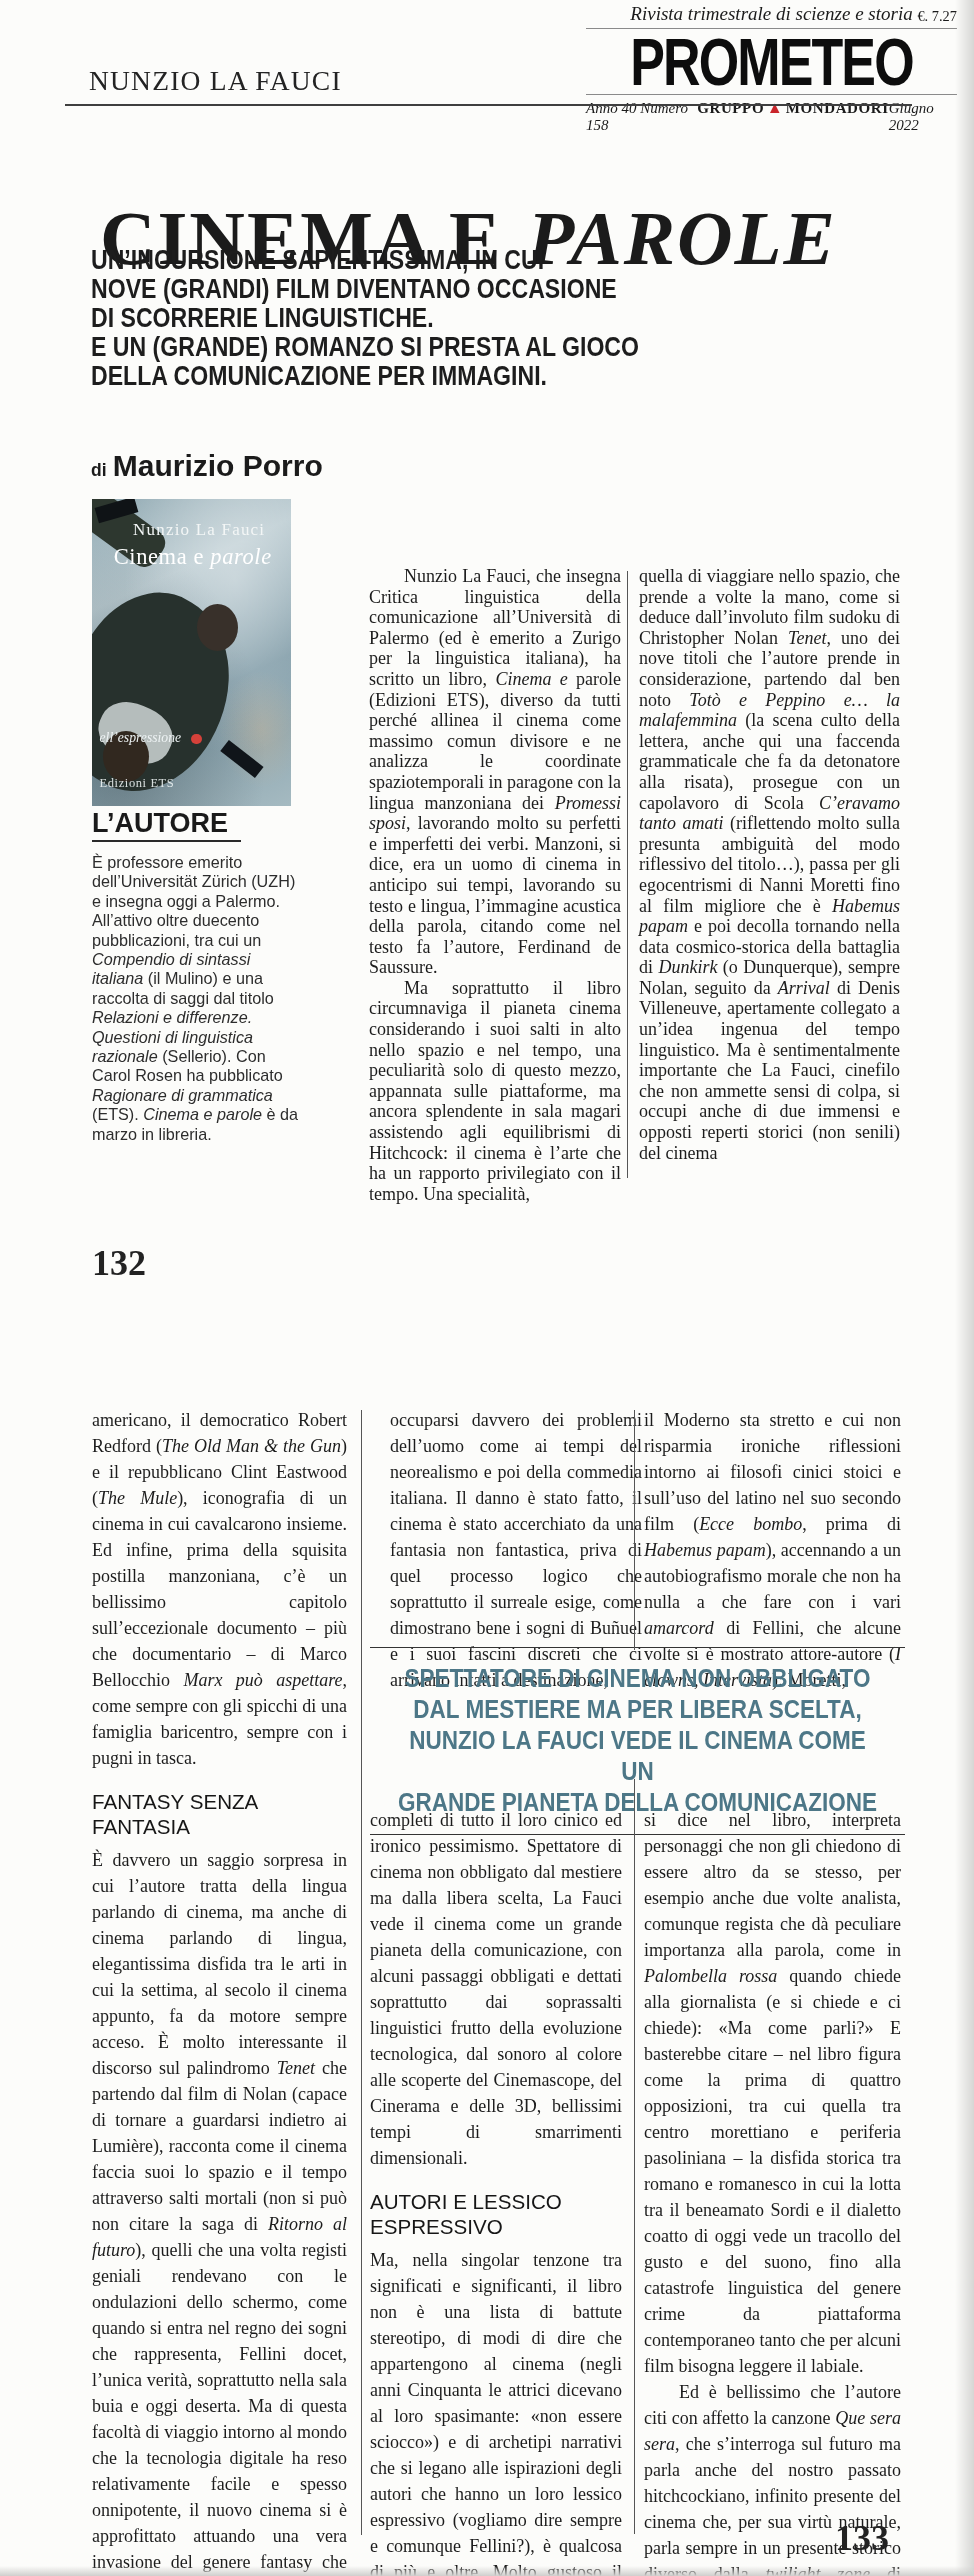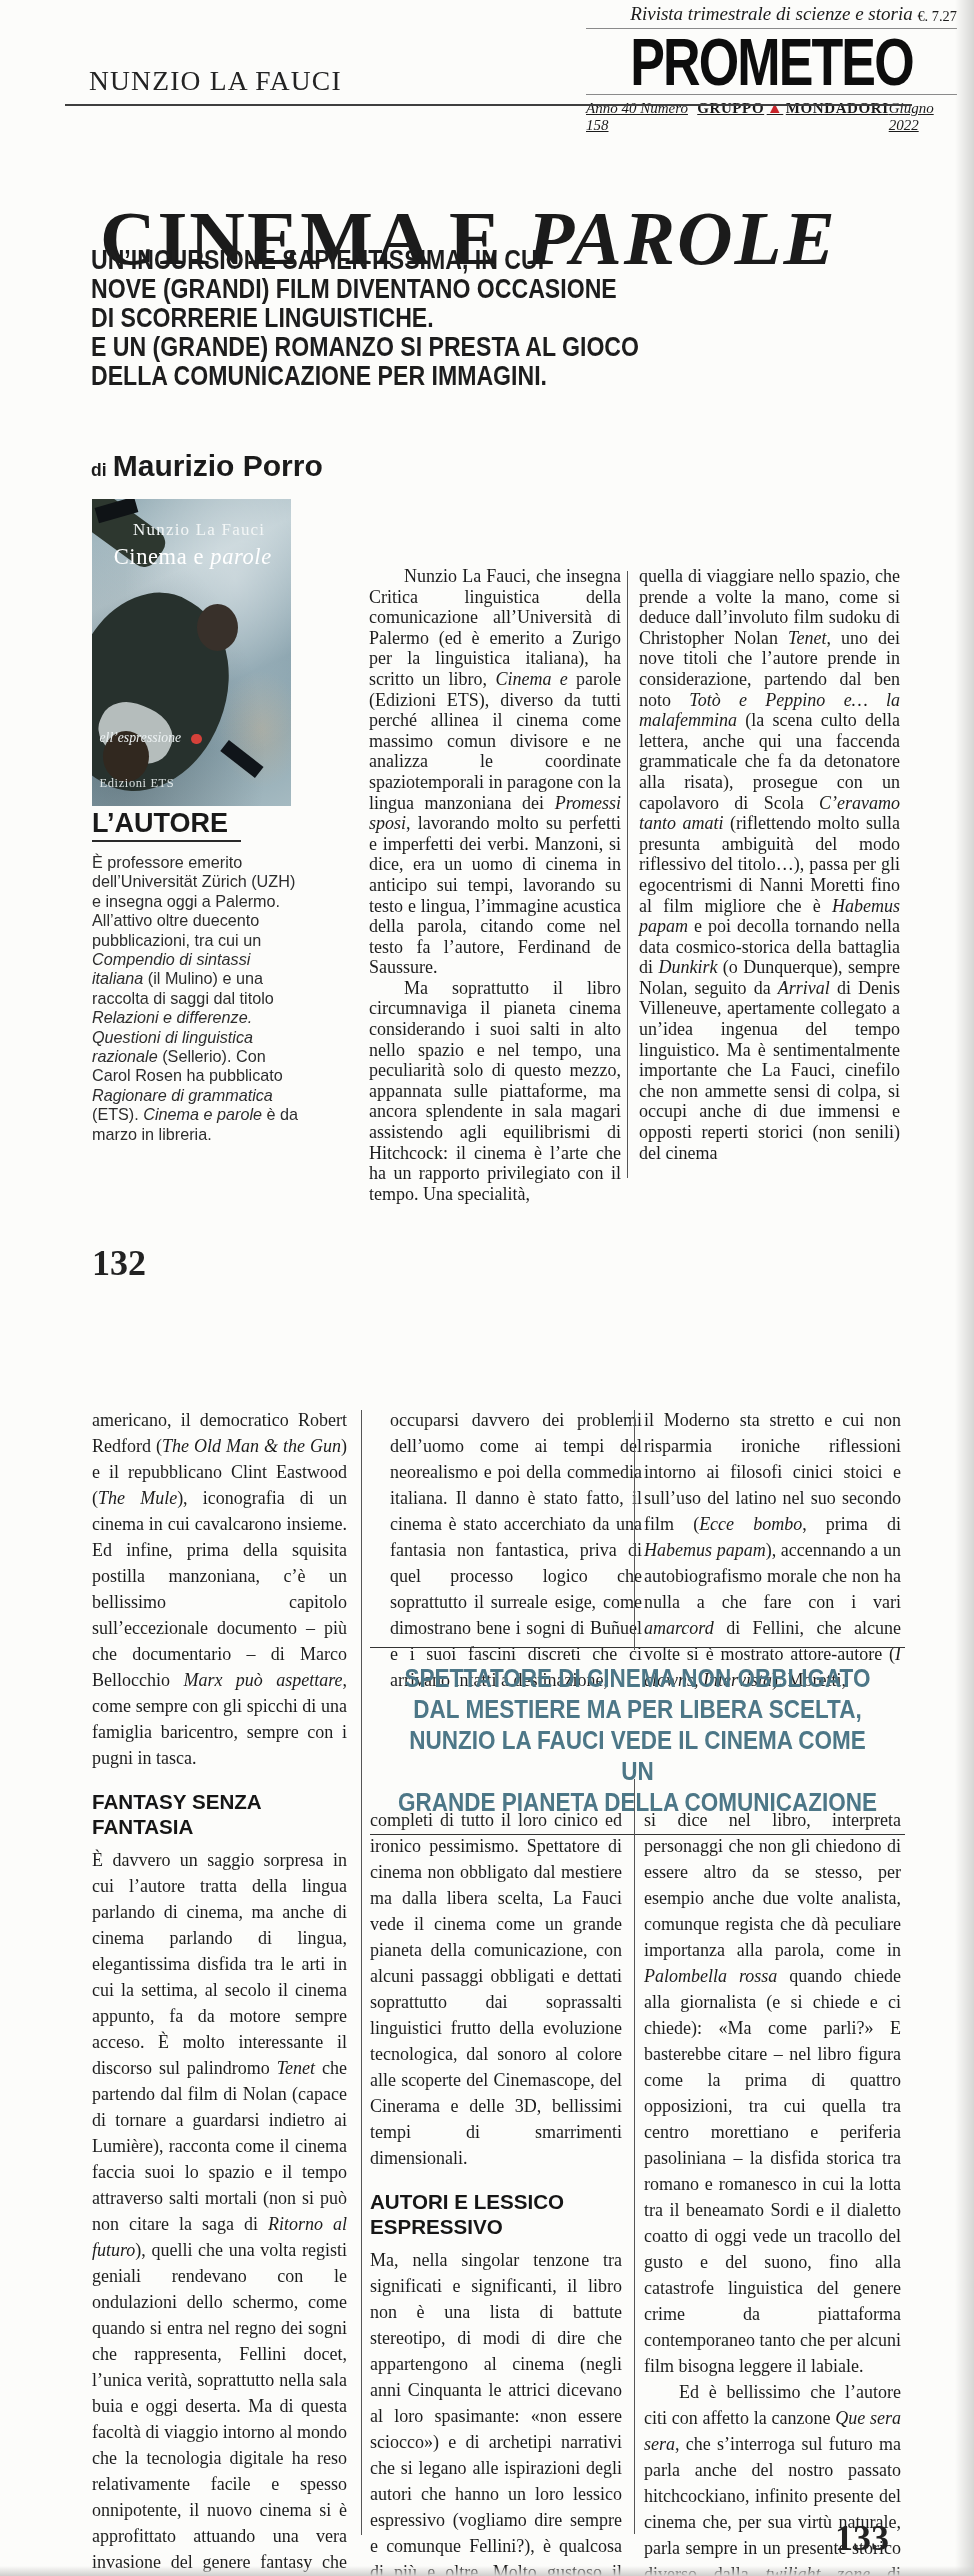--- a/index.html
+++ b/index.html
@@ -13,21 +13,21 @@
   
   .masthead { position:absolute; left:586px; top:2.5px; width:371px; }
   .tagline { font-style:italic; font-size:19px; text-align:center; padding-bottom:3.1px;
              border-bottom:1.2px solid #8a8a8a; white-space:nowrap; }
   .price { position:absolute; right:0; top:5px; font-size:14.4px; }
   .logo-wrap { text-align:center; height:62px; }
   .logo-text { display:inline-block; font-family:"Liberation Sans",sans-serif; font-weight:800;
              font-size:52px; letter-spacing:-1.9px; transform:scaleY(1.28); transform-origin:center top;
              line-height:1; color:#0d0d0d; }
   .issue-row { display:flex; justify-content:space-between; align-items:baseline;
-             border-top:1.2px solid #8a8a8a; margin-top:3.7px; padding-top:3.7px; font-size:15px;text-decoration:underline; }
+             border-top:1.2px solid #8a8a8a; margin-top:3.7px; padding-top:3.7px; font-size:15px; }
   .issue-left,.issue-right { font-style:italic; }
   .publisher { font-weight:bold; font-size:15px; letter-spacing:0.6px; font-family:"Liberation Serif",serif; }
   .m-mark { font-style:normal; font-size:16.2px; padding:0 2.5px; }
 
   .kicker { position:absolute; left:89px; top:65px; font-size:27.5px; letter-spacing:1.2px; color:#232323; }
   .header-rule { position:absolute; left:65px; top:104px; width:847px; height:1.9px; background:#3f3f3f; }
 
   
   .title { position:absolute; left:100px; top:146px; font-size:77px; line-height:1.05;
            font-weight:bold; letter-spacing:1.9px; white-space:nowrap; }
@@ -89,21 +89,21 @@
            hyphens:auto; color:#1c1c1c; }
   .bodycol p.ind { text-indent:35px; }
   .s1col2 { left:369px; top:566px; width:252px; }
   .s1col3 { left:639px; top:566px; width:261px; }
   .sec2 p { line-height:26px; }
   .s2col1 { left:92px; top:1407px; width:255px; }
   .s2col2a { left:390px; top:1407px; width:252px; }
   .s2col3a { left:644px; top:1407px; width:257px; }
   .s2col2b { left:370px; top:1807px; width:252px; }
   .s2col3b { left:644px; top:1807px; width:257px; }
-  .subhead { font-family:"Liberation Sans",sans-serif; font-weight:700; font-size:20.6px;
+  .subhead { font-family:"Liberation Sans",sans-serif; font-weight:400; font-size:20.6px;
            line-height:25px; margin:17.5px 0 8.7px; color:#161616; }
 
   .vrule { position:absolute; width:1.2px; background:#555; }
   .vr-s1 { left:627px; top:571px; height:607px; }
   .vr-s2a { left:361px; top:1410px; height:1125px; }
   .vr-s2b { left:634px; top:1410px; height:240px; }
   .vr-s2c { left:634px; top:1779px; height:755px; }
 
   
   .quote-band { position:absolute; left:370px; top:1647px; width:535px;

